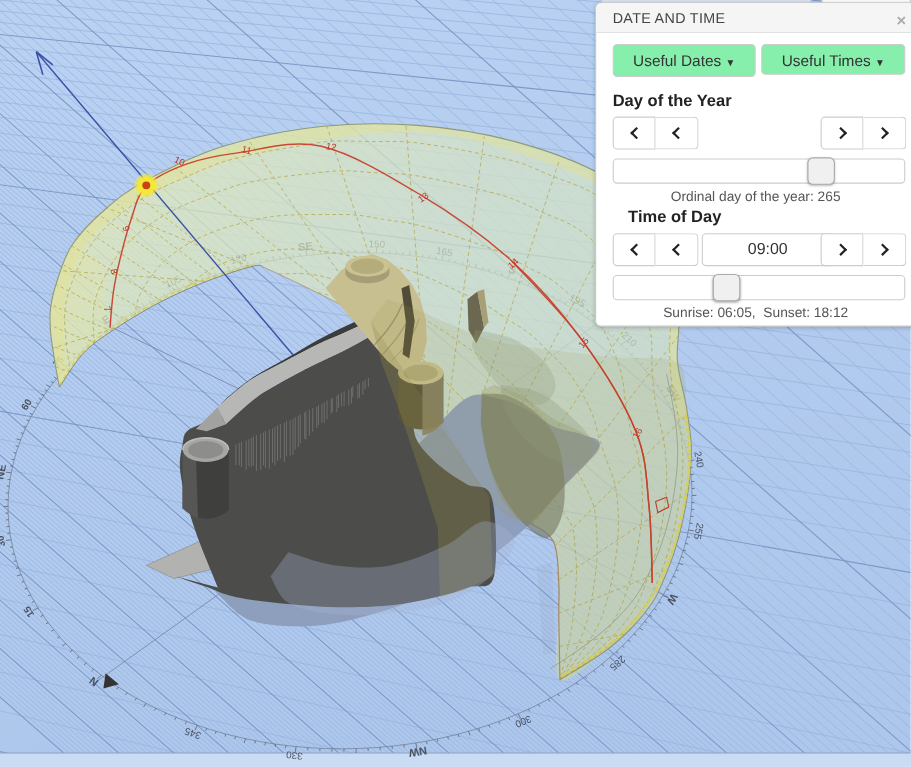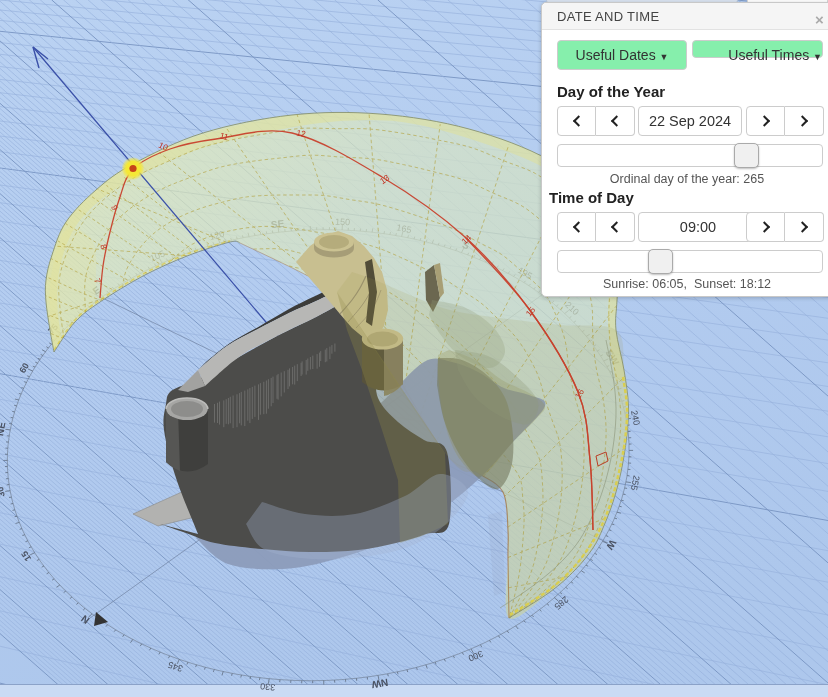--- a/index.html
+++ b/index.html
@@ -712,43 +712,42 @@
 <path d="M432.0,300.0C437.7,301.3 455.7,303.3 466.0,308.0C476.3,312.7 487.5,320.7 494.0,328.0C500.5,335.3 505.7,345.3 505.0,352.0C504.3,358.7 497.5,367.3 490.0,368.0C482.5,368.7 468.3,361.7 460.0,356.0C451.7,350.3 445.2,340.8 440.0,334.0C434.8,327.2 430.8,318.2 429.0,315.0Z" fill="#8f9978" opacity="0.28"></path>
 <path d="M465.0,237.0C475.7,249.0 510.2,283.2 529.0,309.0C547.8,334.8 567.8,366.8 578.0,392.0C588.2,417.2 587.5,437.0 590.0,460.0C592.5,483.0 592.5,518.3 593.0,530.0" stroke="#c8402c" stroke-width="1.3" fill="none" opacity="0.95"></path>
 <circle cx="133" cy="168.5" r="11.5" fill="url(#sung)"></circle>
 <circle cx="133" cy="168.5" r="3.6" fill="#c64418"></circle>
 </svg></div>
 <div class="tab" style="left:546px; width:192px; background:#d9e2ef; border:1px solid #b7c7da; border-top:none; border-radius:0 0 4px 4px;"></div>
 <div class="tab" style="left:747px; width:81px; background:#fdfdfd; border:1px solid #d5d5d5; border-top:none;"></div>
 <div id="panel">
   <div id="phead">DATE AND TIME<span id="pclose">×</span></div>
   <div class="btn" style="left:15px; top:37px; width:130px; height:30px; line-height:28px;">Useful Dates <span style="font-size:9px;">▼</span></div>
-  <div class="btn" style="left:150px; top:37px; width:131px; height:18px; line-height:28px;text-align:right;">Useful Times <span style="font-size:9px;">▼</span></div>
+  <div class="btn" style="left:150px; top:37px; width:131px; height:28px; line-height:28px;">Useful Times <span style="font-size:9px;">▼</span></div>
   <div class="lbl" style="left:15px; top:80px;">Day of the Year</div>
   <div class="grp" style="left:15px; top:103px;">
       <div>
         <span class="chev chl"></span>
       </div>
       <div>
         <span class="chev chl"></span>
       </div>
     </div>
-  <div class="valbox" style="left:96px; top:103px; width:104px;">22 Sep 2024</div>
   <div class="grp" style="left:204px; top:103px;">
       <div>
         <span class="chev chr"></span>
       </div>
       <div>
         <span class="chev chr"></span>
       </div>
     </div>
   <div class="track" style="left:15px; top:141px; width:266px;"></div>
   <div class="handle" style="left:192px; top:140px;"></div>
   <div class="cap" style="top:169px;">Ordinal day of the year: 265</div>
-  <div class="lbl" style="left:7px; top:186px;">Time of Day</div>
+  <div class="lbl" style="left:29px; top:186px;">Time of Day</div>
   <div class="grp" style="left:15px; top:209px;">
       <div>
         <span class="chev chl"></span>
       </div>
       <div>
         <span class="chev chl"></span>
       </div>
     </div>
   <div class="valbox" style="left:96px; top:209px; width:120px;">09:00</div>
   <div class="grp" style="left:204px; top:209px;">

